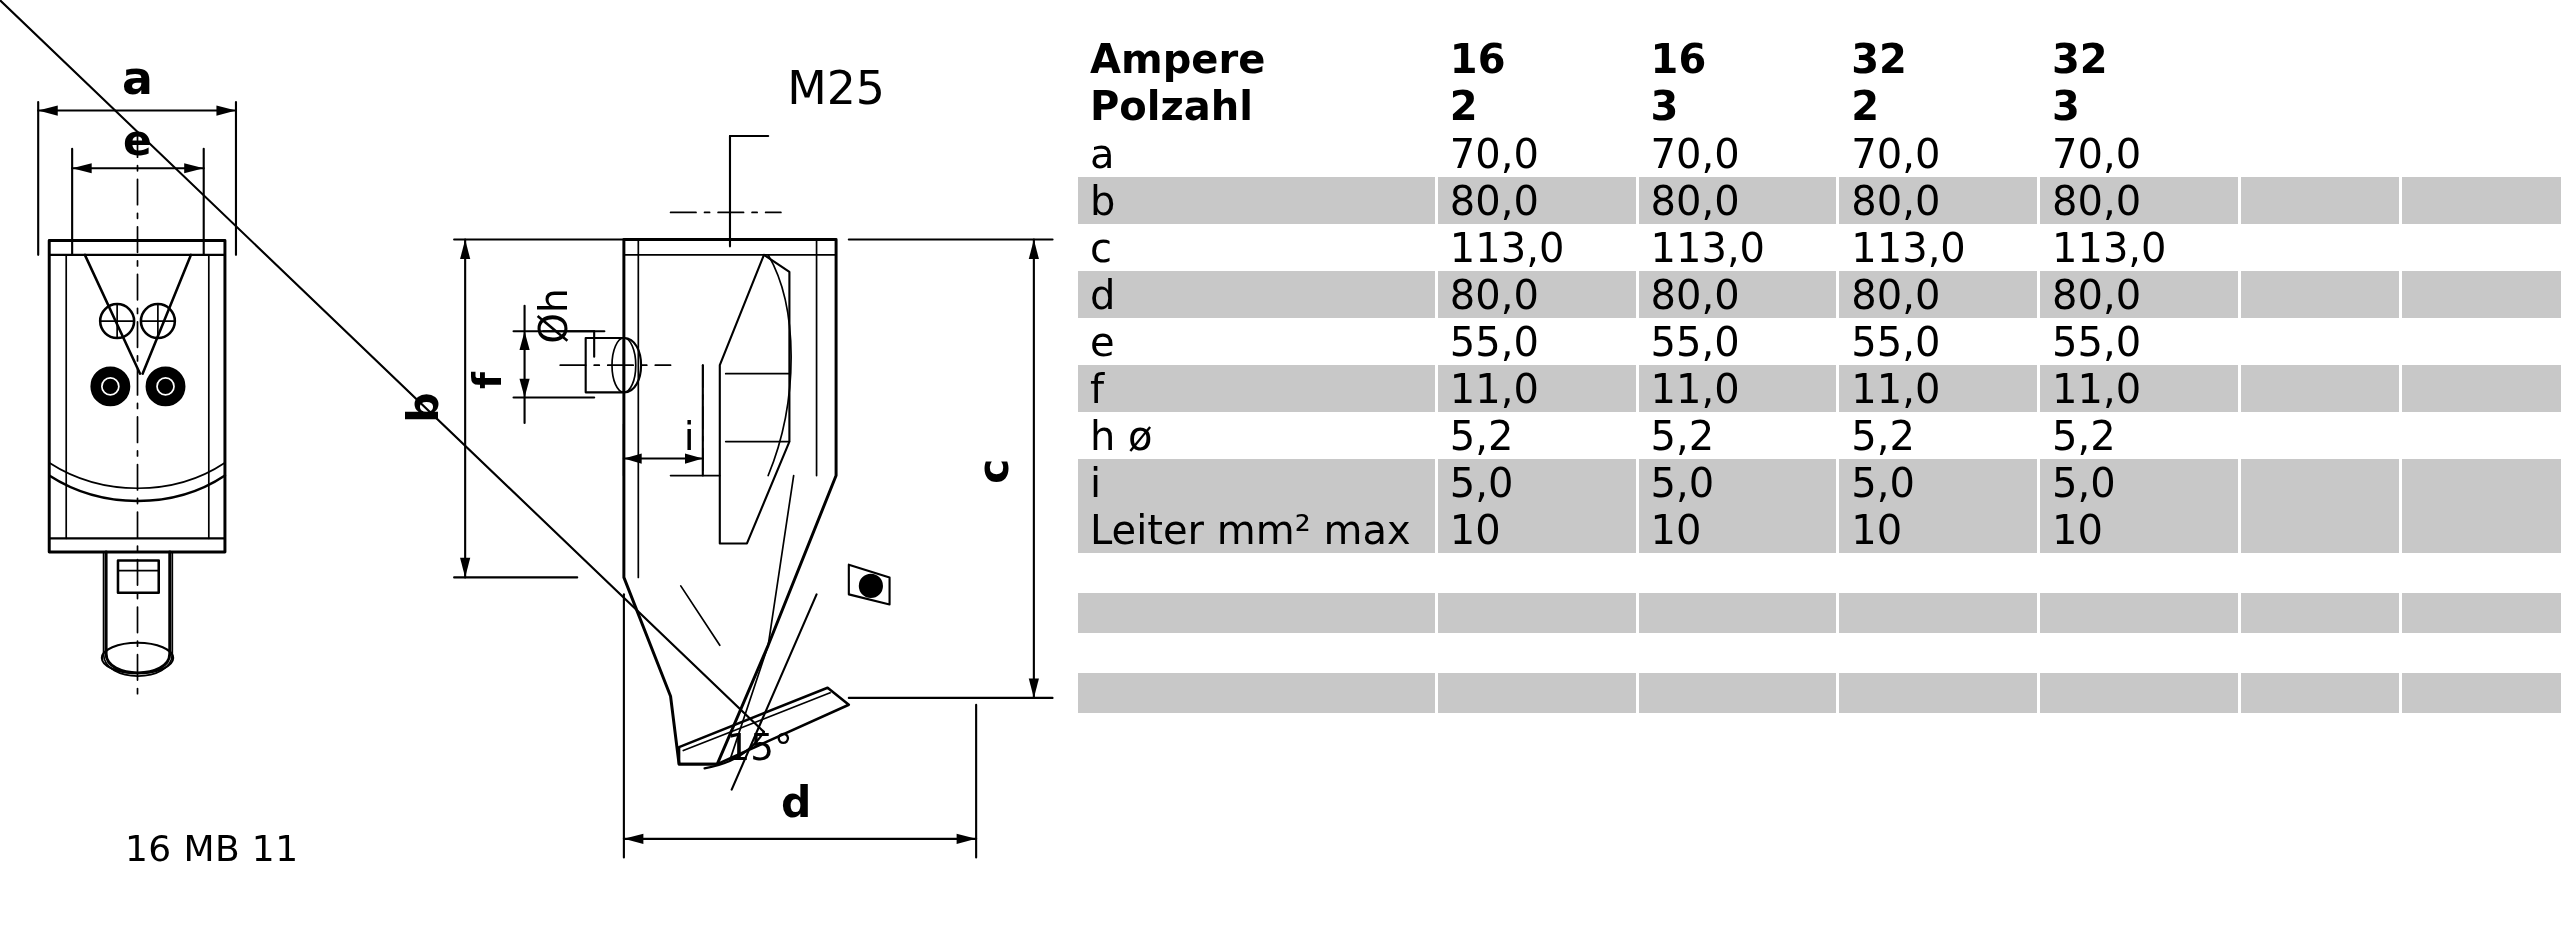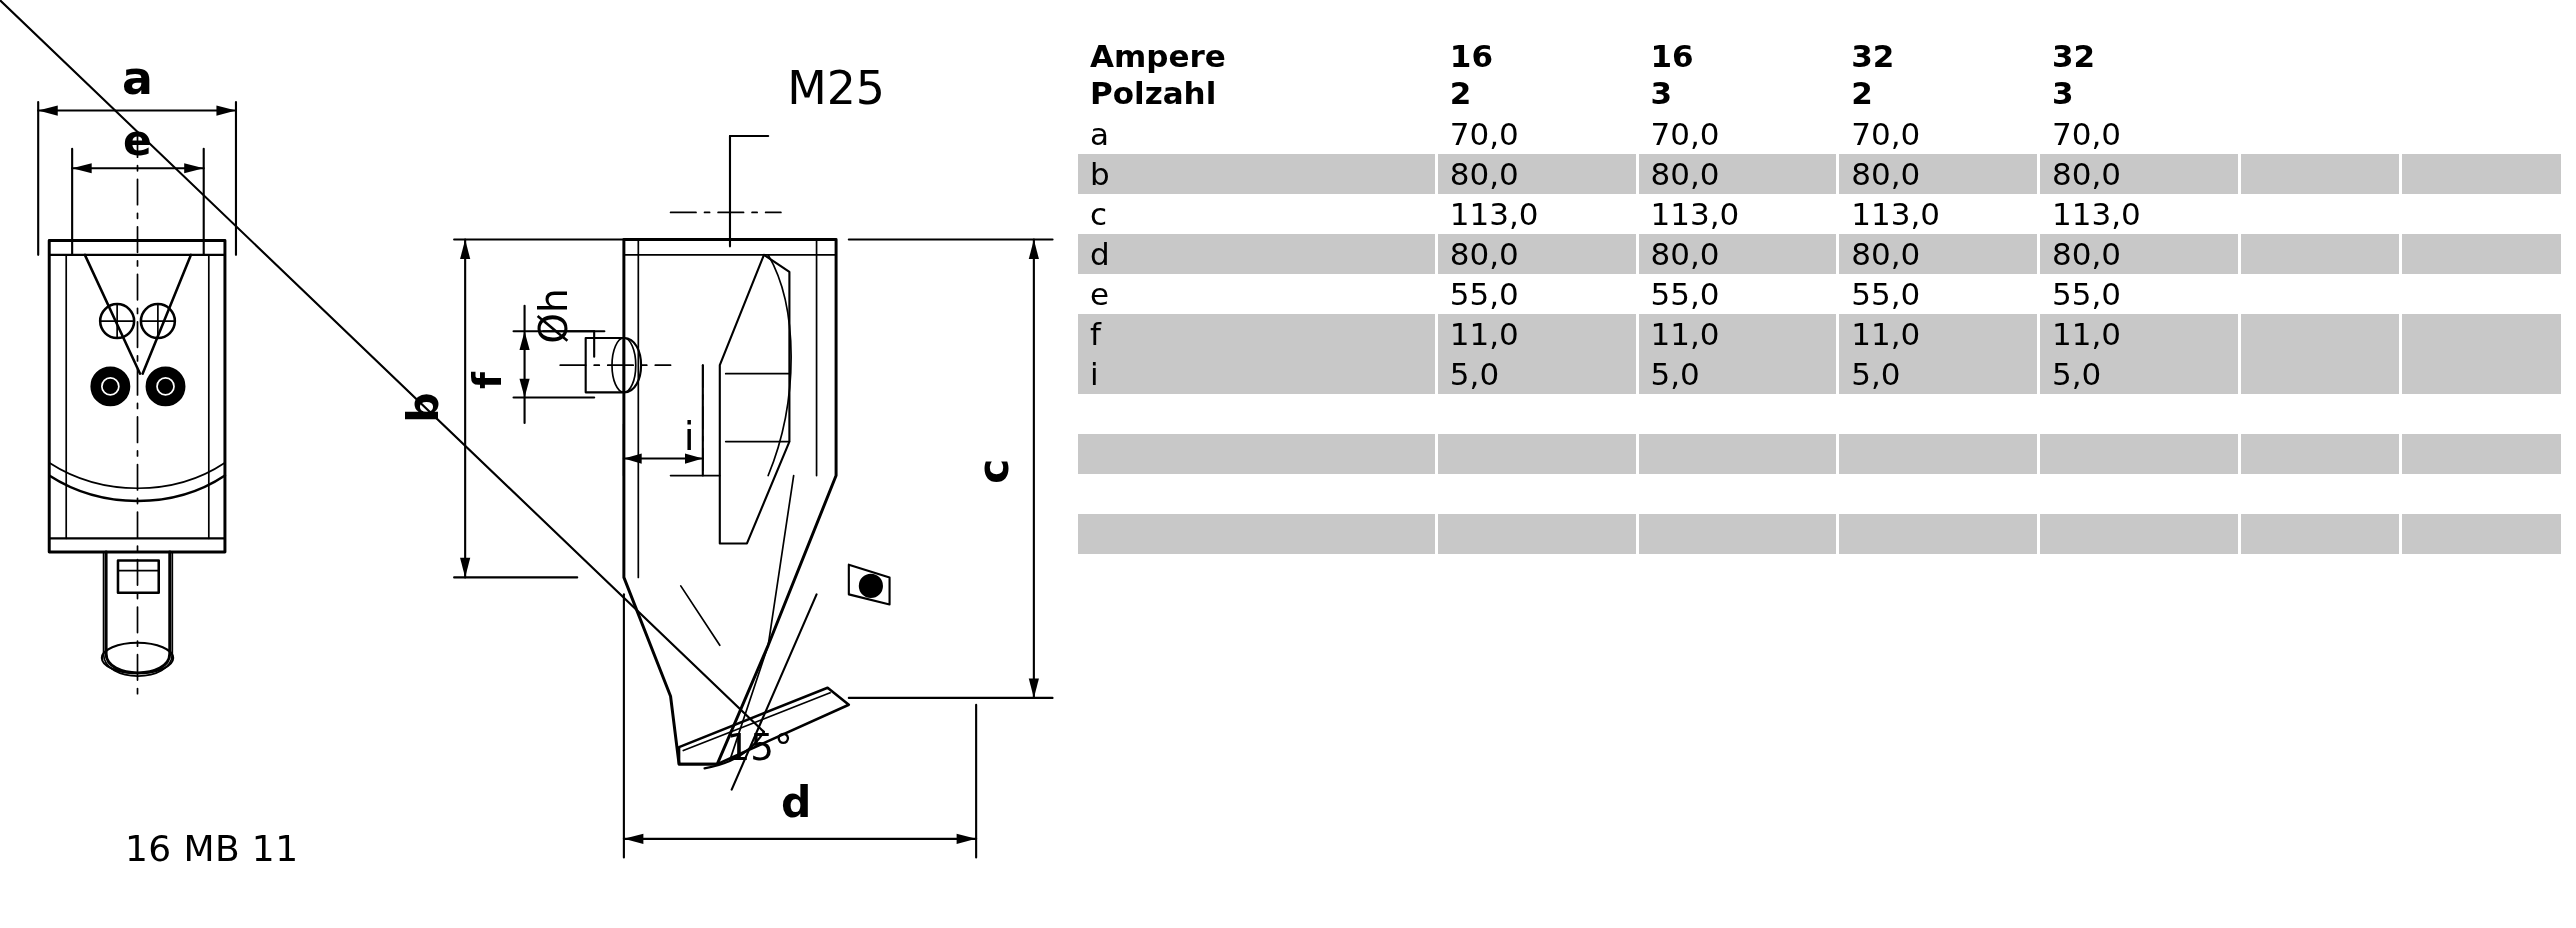--- a/index.html
+++ b/index.html
@@ -45,21 +45,21 @@
   .table-wrap {
     position: absolute;
     left: 1078px;
     top: 34px;
     width: 1498px;
   }
   table.spec {
     border-collapse: collapse;
     table-layout: fixed;
     width: 1486px;
-    font-size: 31px;
+    font-size: 40px;
   }
   table.spec col.c-label { width: 357px; }
   table.spec col.c-val   { width: 200px; }
   table.spec col.c-empty { width: 161px; }
 
   table.spec td, table.spec th {
     padding: 2.5px 0 2.5px 12px;
     text-align: left;
     vertical-align: middle;
     height: 40px;
@@ -339,29 +339,47 @@
         </tr>
         <tr class="shade">
           <td>f</td>
           <td>11,0</td>
           <td>11,0</td>
           <td>11,0</td>
           <td>11,0</td>
           <td></td>
           <td></td>
         </tr>
+        <tr class="plain">
+          <td>h ø</td>
+          <td>5,2</td>
+          <td>5,2</td>
+          <td>5,2</td>
+          <td>5,2</td>
+          <td></td>
+          <td></td>
+        </tr>
         <tr class="shade">
           <td>i</td>
           <td>5,0</td>
           <td>5,0</td>
           <td>5,0</td>
           <td>5,0</td>
           <td></td>
           <td></td>
         </tr>
+        <tr class="shade">
+          <td>Leiter mm² max</td>
+          <td>10</td>
+          <td>10</td>
+          <td>10</td>
+          <td>10</td>
+          <td></td>
+          <td></td>
+        </tr>
 
         <tr class="plain filler">
           <td></td>
           <td></td>
           <td></td>
           <td></td>
           <td></td>
           <td></td>
           <td></td>
         </tr>

